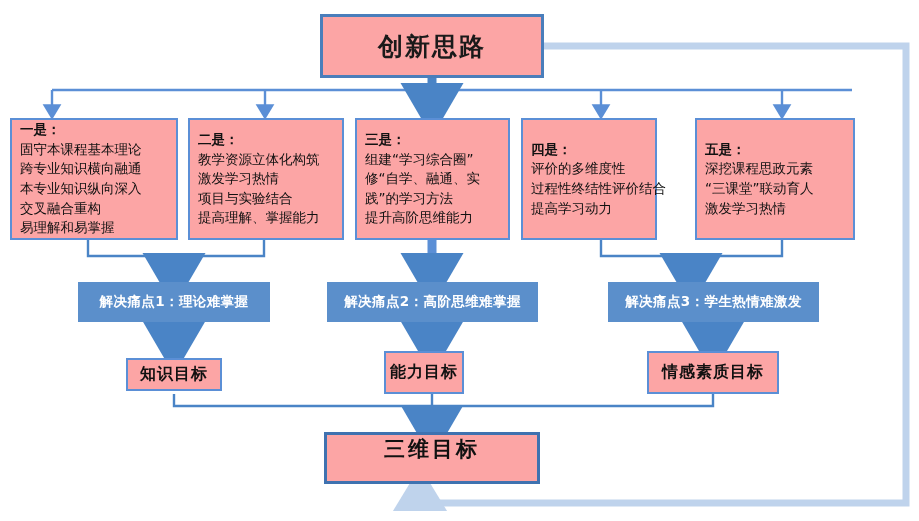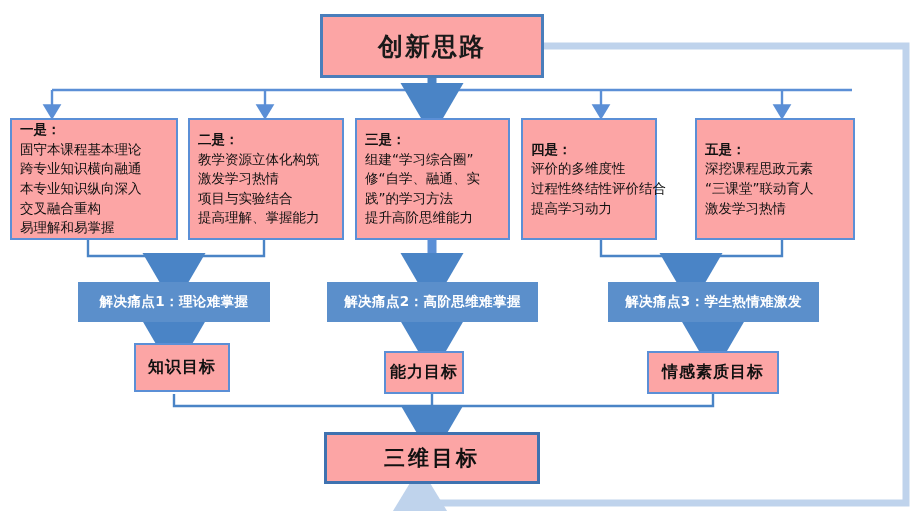--- a/index.html
+++ b/index.html
@@ -82,21 +82,20 @@
     font-size:16px;
     font-weight:700;
     color:#111111;
     letter-spacing:1px;
     white-space:nowrap;
   }
 
   
   .final-box{
     border:3px solid #3F72B0;
-    align-items:center;
     justify-content:center;
   }
   .final-box .txt{
     font-size:21px;
     font-weight:700;
     color:#111111;
     letter-spacing:3px;
   }
 
   
@@ -215,21 +214,21 @@
   </div>
 
   <div class="pain-bar" style="left:327px;top:282px;width:211px;height:40px;">
     <span class="txt">解决痛点2：高阶思维难掌握</span>
   </div>
 
   <div class="pain-bar" style="left:608px;top:282px;width:211px;height:40px;">
     <span class="txt">解决痛点3：学生热情难激发</span>
   </div>
 
-  <div class="box goal-box" style="left:126px;top:343px;width:96px;height:49px;margin-left:8px;">
+  <div class="box goal-box" style="left:126px;top:358px;width:96px;height:33px;">
     <span class="txt">知识目标</span>
   </div>
 
   <div class="box goal-box" style="left:384px;top:351px;width:80px;height:43px;">
     <span class="txt">能力目标</span>
   </div>
 
   <div class="box goal-box" style="left:647px;top:351px;width:132px;height:43px;">
     <span class="txt">情感素质目标</span>
   </div>

